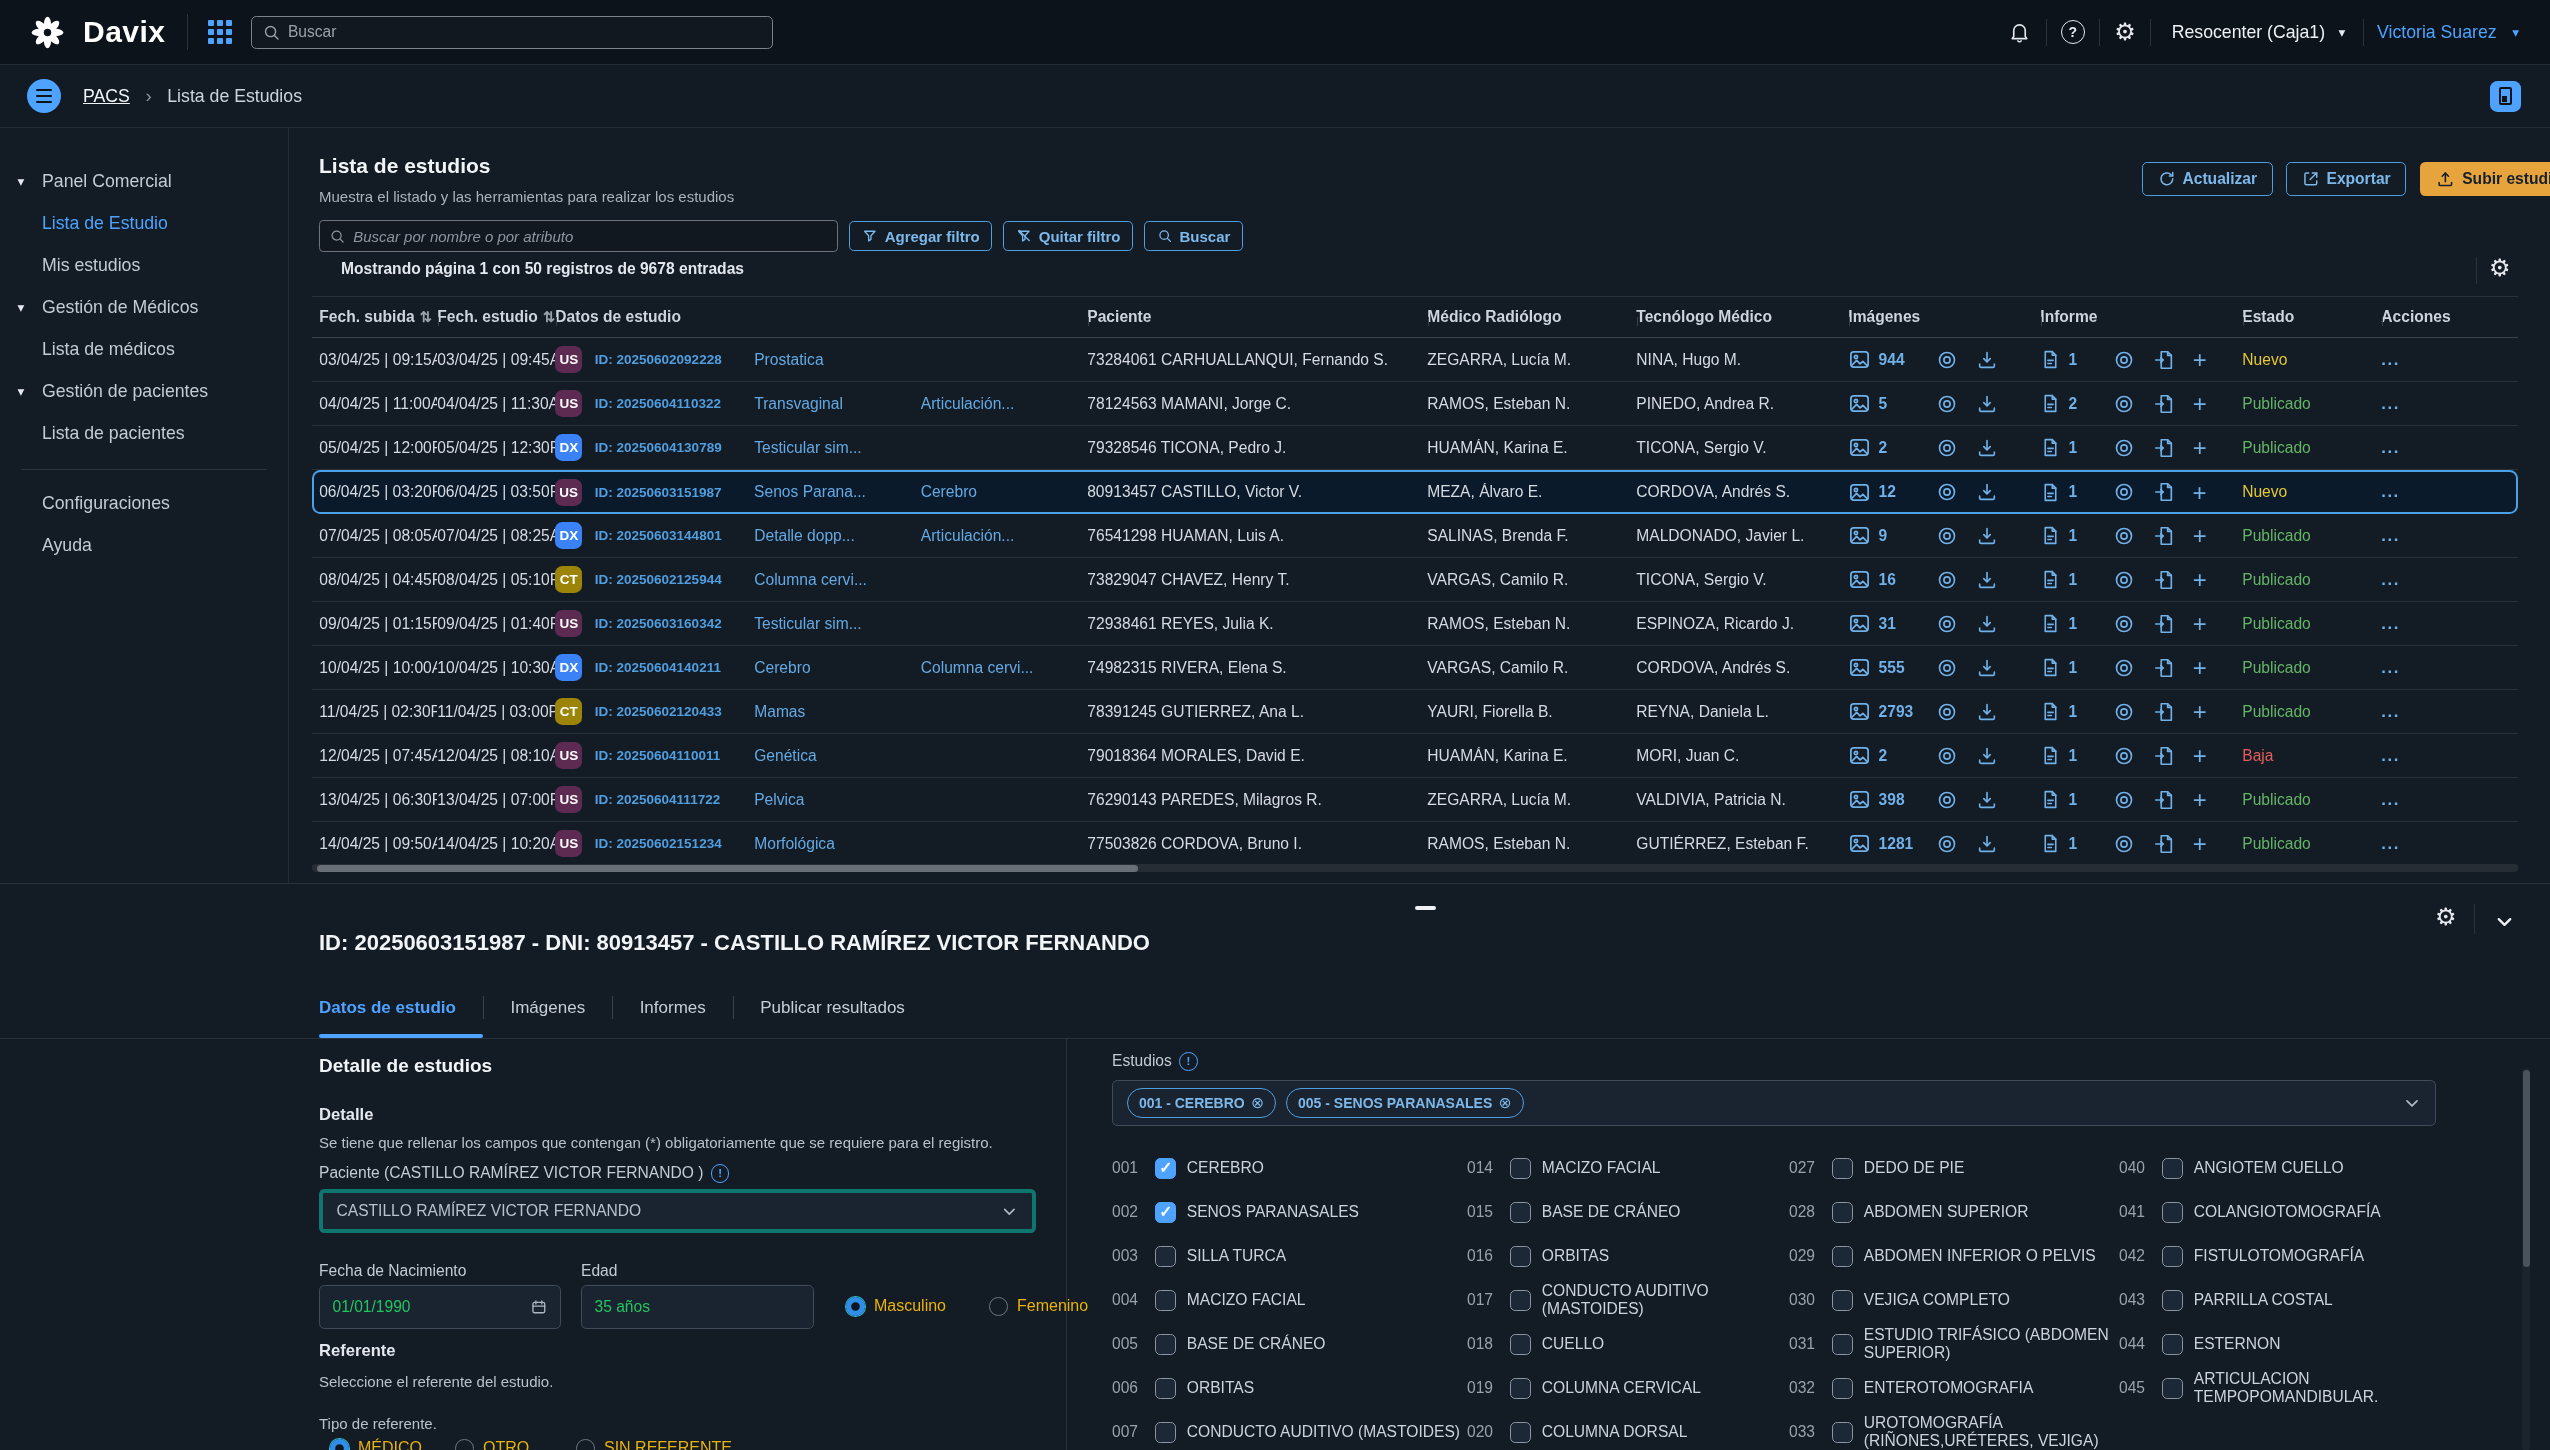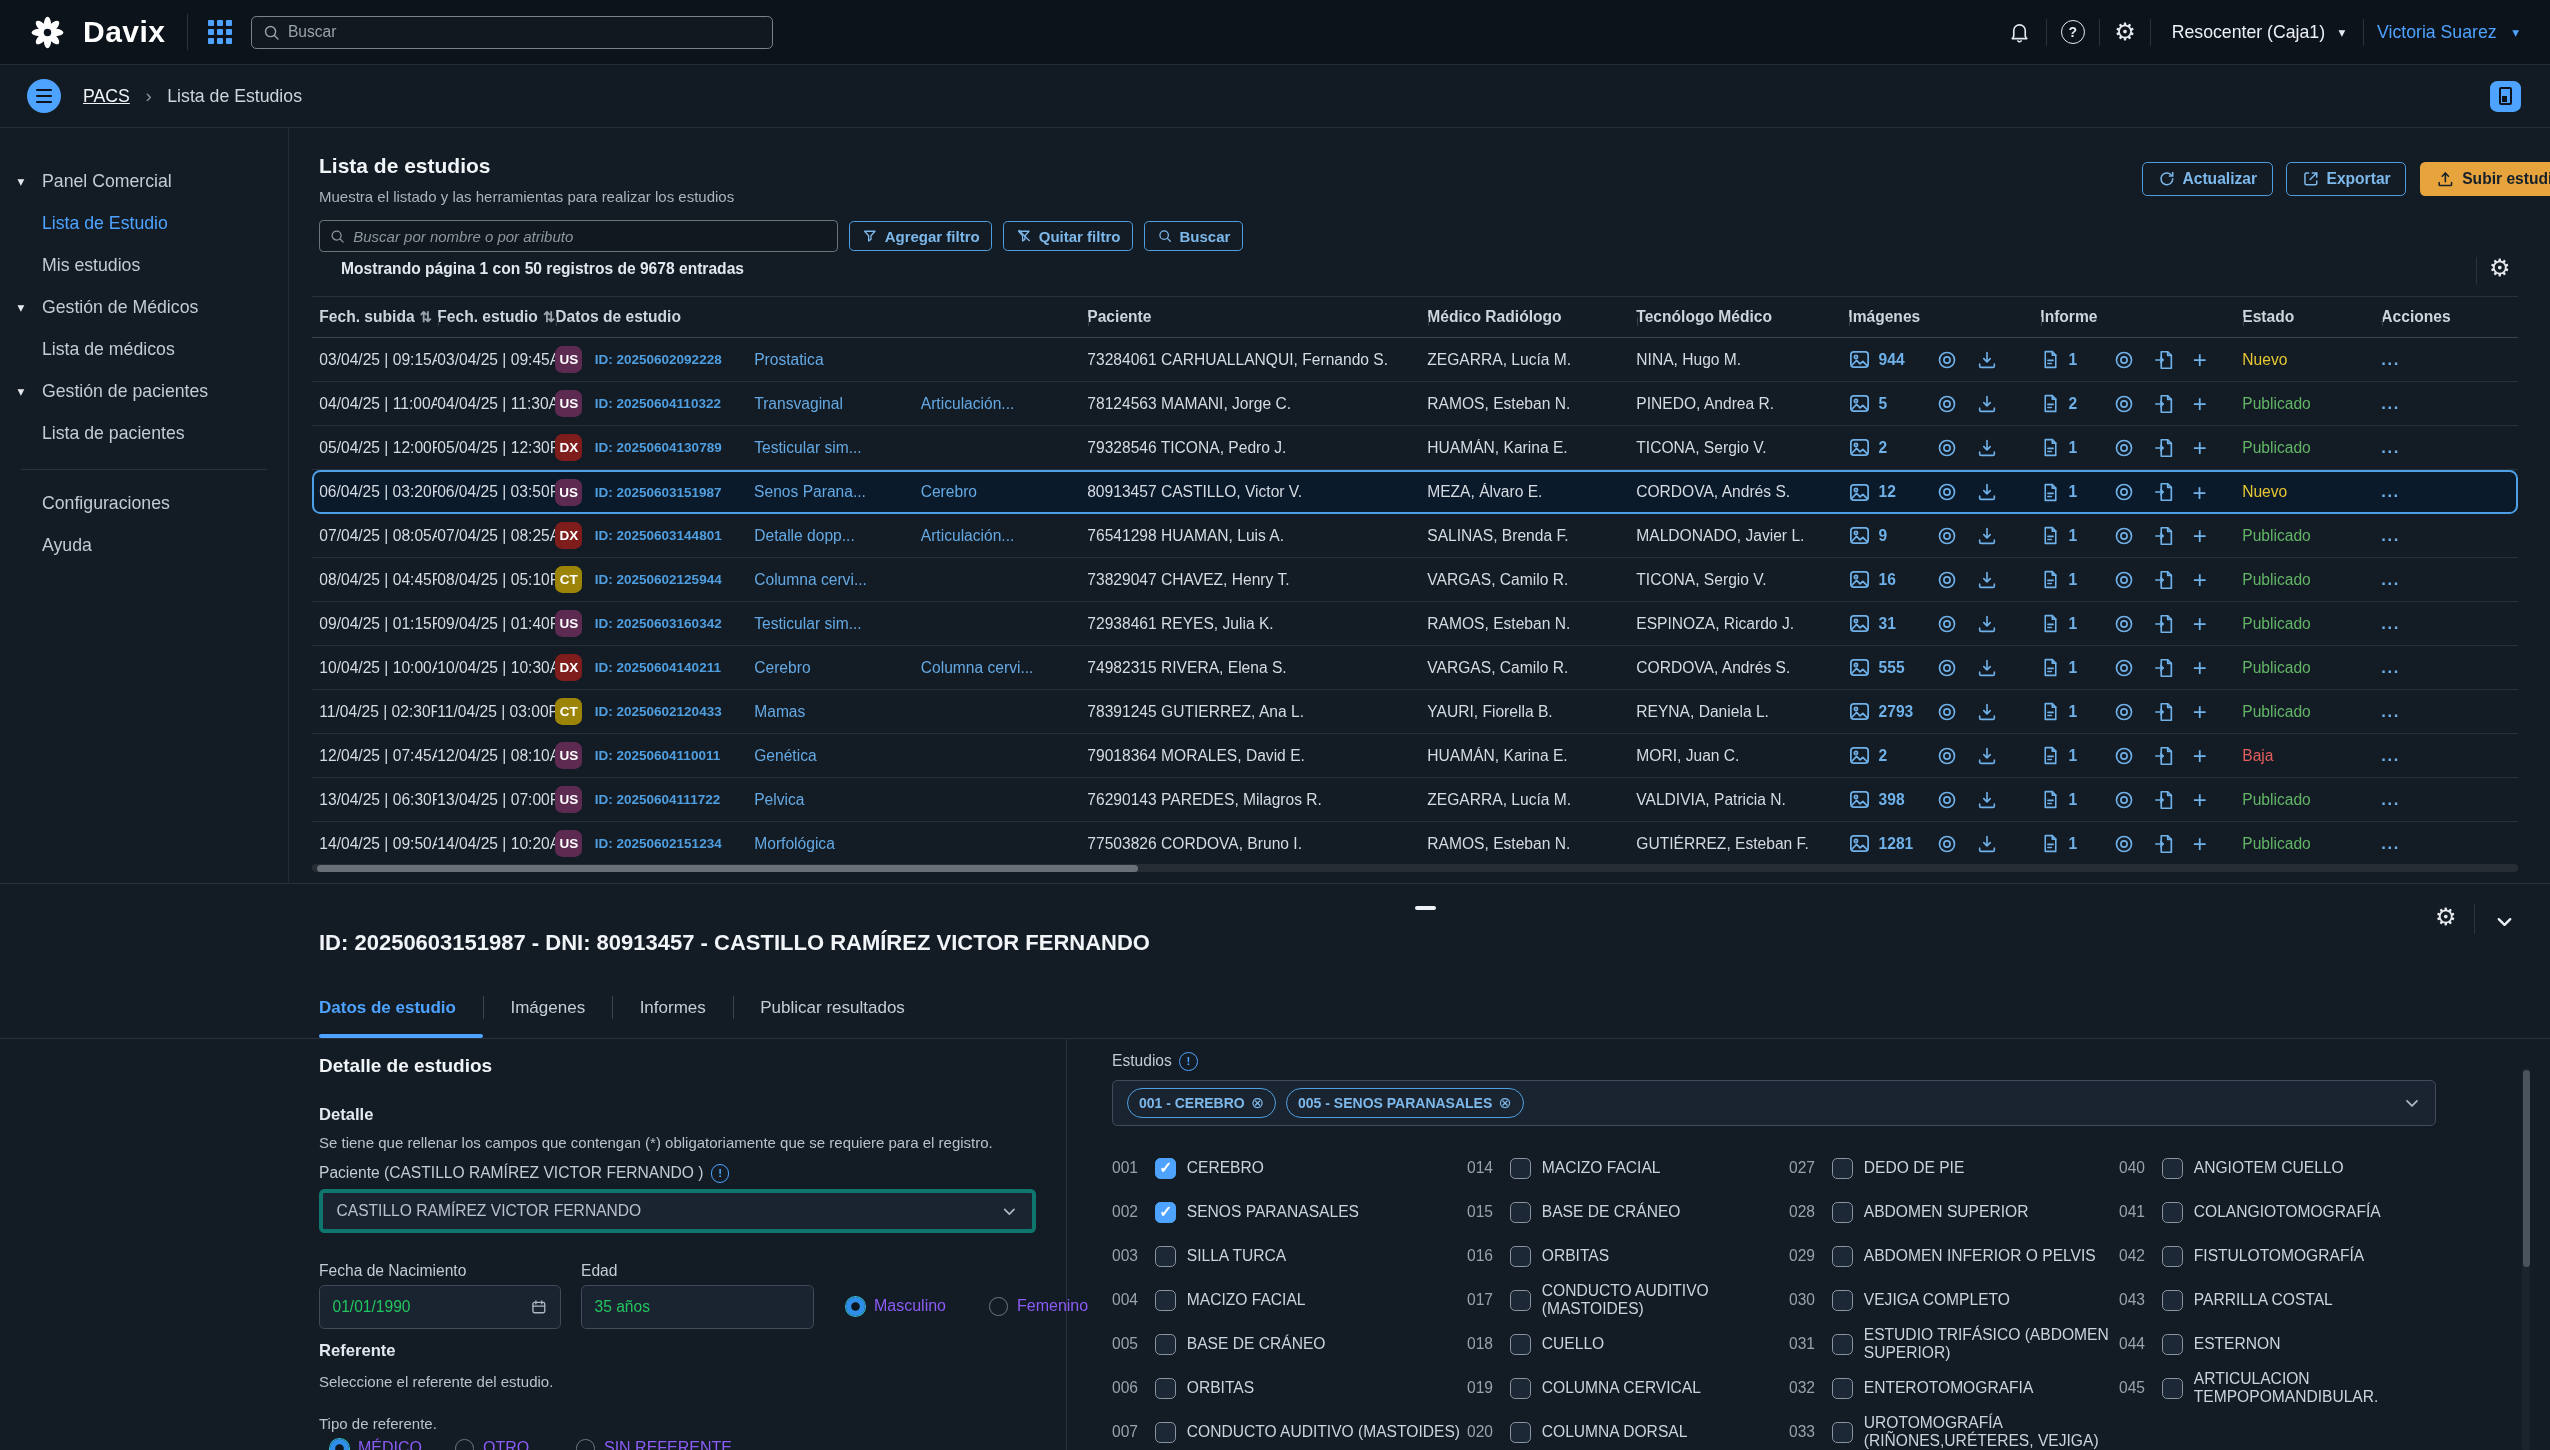--- a/index.html
+++ b/index.html
@@ -66,21 +66,21 @@
   .th:first-child::before{display:none}
   .sort{color:#9aa3ad;font-size:14.5px}
   .c-fs{width:118px}.c-fe{width:118px}.c-datos{width:532px}.c-pac{width:340px}.c-rad{width:209px}.c-tec{width:212px}.c-img{width:192px}.c-inf{width:202px}.c-est{width:139px}.c-acc{width:129px}
   .th.c-fs .lbl,.trow .tc{white-space:nowrap}
   .trow{display:flex;align-items:center;height:44px;border-bottom:0.5px solid #272f3a;padding-left:7.3px;cursor:pointer}
   .trow[data-selected="true"]{border:2.1px solid #4da0e8;border-radius:8.3px;background:#0a1a2b;padding-left:5.2px;position:relative;z-index:2}
   .tc{font-size:15.6px;color:#d6dbe2;overflow:hidden}
   .tc-flex{display:flex;align-items:center}
   .mod{flex:none;width:27px;height:27px;border-radius:7.3px;display:flex;align-items:center;justify-content:center;font-weight:bold;font-size:13.5px;color:#fff;margin-right:12.5px}
   .mod[data-mod="US"]{background:#5d2a52}
-  .mod[data-mod="DX"]{background:#7f1d1d}
+  .mod[data-mod="DX"]{background:#3b82f6}
   .mod[data-mod="CT"]{background:#9c8408}
   .sid{width:179px;font-size:13.5px;font-weight:bold;color:#4f9fe0}
   .slink{width:187px;color:#64a9e3;cursor:pointer;white-space:nowrap;overflow:hidden}
   .slink:empty{visibility:hidden}
   .icount{width:88px;display:flex;align-items:center;gap:7.3px;color:#6fb1e8;font-weight:bold;font-size:15.6px}
   .icount-inf{width:73px}
   .cell-ic{margin-right:17.7px;cursor:pointer;color:#6fb1e8}
   .plus-ic{font-size:24px;font-weight:normal;color:#6fb1e8;cursor:pointer;line-height:21px}
   .est{font-size:15.6px}
   .est[data-estado="Nuevo"]{color:#e6c832}
@@ -110,21 +110,21 @@
   .f-note{position:absolute;left:319px;top:250px;font-size:15px;color:#b9c1ca}
   .f-label{position:absolute;font-size:15.6px;color:#c3cbd4;display:flex;align-items:center;gap:7.3px}
   .info-ic{width:18.7px;height:18.7px;border:1.6px solid #4da3ff;border-radius:50%;color:#4da3ff;font-weight:bold;font-size:11.4px;display:inline-flex;align-items:center;justify-content:center}
   .sel{position:absolute;left:319px;top:305px;width:717px;height:44px;background:#1a2431;border:4px solid #0f766e;border-radius:5.2px;display:flex;align-items:center;padding:0 13.5px;color:#b9c1ca;font-size:15.6px;cursor:pointer}
   .sel .chev{margin-left:auto;color:#aeb6bf}
   .input{position:absolute;height:44px;background:#1a2431;border:1px solid #414b5a;border-radius:5.2px;display:flex;align-items:center;padding:0 12.5px;color:#22c55e;font-size:15.6px}
   .input .calico{margin-left:auto;color:#aeb6bf}
   .radio-row{position:absolute;display:flex;align-items:center;gap:9.3px;cursor:pointer}
   .radio{width:18.7px;height:18.7px;border-radius:50%;border:1.6px solid #6c7682;background:transparent;flex:none}
   .radio[data-on="true"]{border:none;background:#0e1620;box-shadow:inset 0 0 0 5.2px #2f8fe8,0 0 0 1px #35b8c4}
-  .radio-lb{font-size:16px;color:#8b5cf6}
+  .radio-lb{font-size:16px;color:#eab308}
   
   .e-label{position:absolute;left:1112px;top:168px;font-size:15.6px;color:#c3cbd4;display:flex;align-items:center;gap:7.3px}
   .mselect{position:absolute;left:1112px;top:196px;width:1324px;height:46px;background:#1a2431;border:1px solid #414b5a;border-radius:5.2px;display:flex;align-items:center;gap:9.3px;padding:0 13.5px;cursor:pointer}
   .mselect .chev{margin-left:auto;color:#aeb6bf}
   .chip{height:30px;border:1.6px solid #4f9fe0;border-radius:519px;display:flex;align-items:center;gap:6.2px;padding:0 11.4px;color:#7db8ea;font-size:14px;font-weight:bold;white-space:nowrap}
   .chip .x{font-size:15.6px;font-weight:normal;cursor:pointer}
   .gcols{position:absolute;top:262px;display:flex;align-items:flex-start}
   .gc0{left:1112px;width:356px}.gc1{left:1467px;width:322px}.gc2{left:1789px;width:330px}.gc3{left:2119px;width:379px}
   .gcol{display:flex;flex-direction:column}
   .gitem{height:44px;display:flex;align-items:center;gap:10.4px}

